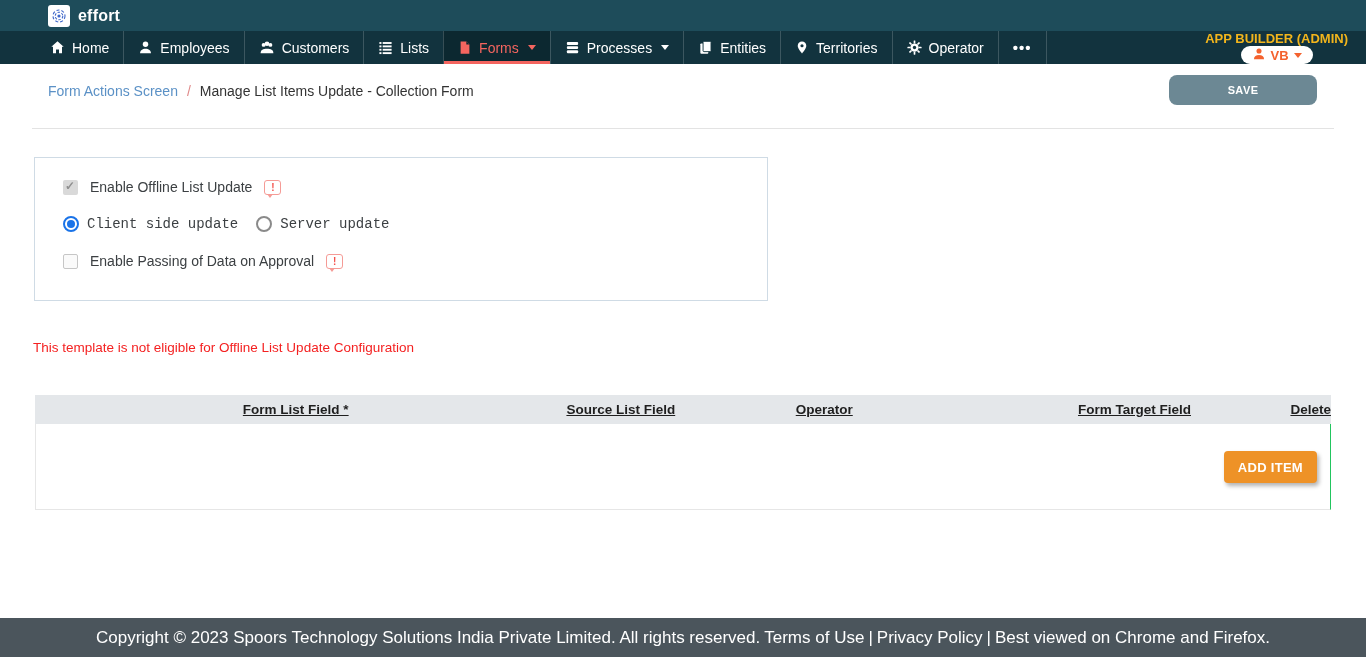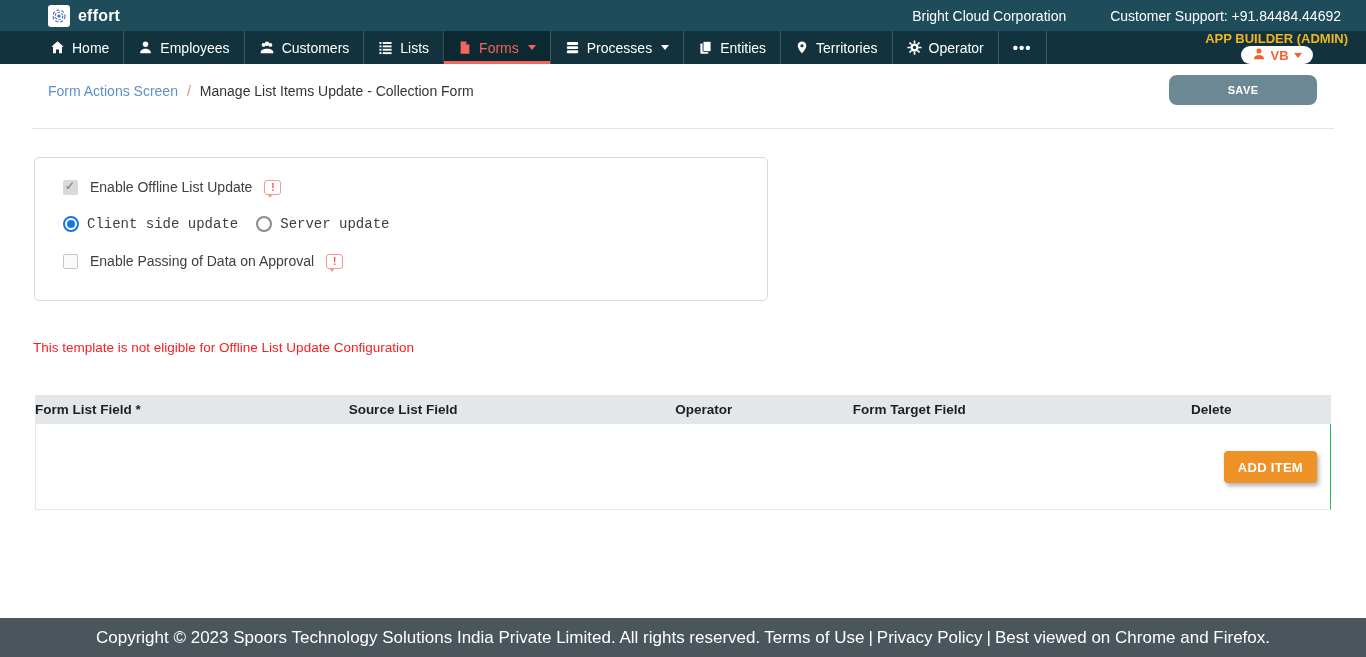--- a/index.html
+++ b/index.html
@@ -28,40 +28,40 @@
 
   
   .content { position:relative; height:554px; }
   .breadcrumb { position:absolute; top:19px; left:48px; font-size:14px; display:flex; gap:9px; align-items:center; }
   .crumb-link { color:#5B91C6; cursor:pointer; text-decoration:none; }
   .crumb-sep { color:#E08A8A; }
   .crumb-current { color:#333; }
   .save-btn { position:absolute; top:11px; right:49px; width:148px; height:30px; background:#6C8894; color:#fff; border:none; border-radius:8px; font-family:"Liberation Sans",sans-serif; font-size:11px; font-weight:700; letter-spacing:.4px; cursor:pointer; }
   .divider { position:absolute; top:64px; left:32px; right:32px; height:1px; background:#E3E3E3; }
 
-  .panel { position:absolute; top:93px; left:34px; width:734px; height:144px; border:1px solid #CFDBE5; border-radius:5px; background:#fff; padding:21px 0 0 28px; display:flex; flex-direction:column; gap:21px; }
+  .panel { position:absolute; top:93px; left:34px; width:734px; height:144px; border:1px solid #CFDBE5; border-radius:0; background:#fff; padding:21px 0 0 28px; display:flex; flex-direction:column; gap:21px; }
   .opt-row { display:flex; align-items:center; gap:12px; font-size:14px; color:#3C4043; }
   .cbx { width:15px; height:15px; border-radius:2px; display:inline-block; position:relative; flex:0 0 auto; }
   .cbx.checked-disabled { background:#D9D9D9; }
   .cbx.checked-disabled::after { content:"\2713"; position:absolute; left:2px; top:-1px; font-size:12px; font-weight:700; color:#8F8F8F; }
   .cbx.unchecked { background:#FAFAFA; border:1px solid #C6C6C6; }
   .radio { width:16px; height:16px; border-radius:50%; display:inline-block; position:relative; flex:0 0 auto; }
   .radio.sel { border:2px solid #1A73E8; }
   .radio.sel::after { content:""; position:absolute; left:2px; top:2px; width:8px; height:8px; border-radius:50%; background:#1A73E8; }
   .radio.unsel { border:2px solid #8A8A8A; }
   .radio-group { display:flex; align-items:center; gap:8px;font-family:Liberation Mono, monospace; }
   .radio-group .second { margin-left:10px; }
   .warn-bubble { display:inline-block; width:17px; height:15px; border:1px solid #F59B96; border-radius:3px; color:#F4524C; font-size:10px; font-weight:700; text-align:center; line-height:13px; position:relative; cursor:pointer; }
   .warn-bubble::after { content:""; position:absolute; left:2px; bottom:-4px; border-left:3px solid transparent; border-right:3px solid transparent; border-top:4px solid #F59B96; }
 
   .warning-text { position:absolute; top:276px; left:33px; font-size:13.5px; color:#F42121; }
 
   .table-wrap { position:absolute; top:331px; left:35px; right:35px; }
   .thead { display:flex; background:#E4E7EA; height:29px; align-items:center; font-size:13.5px; font-weight:700; color:#1F1F1F; }
-  .th { text-align:left; }
+  .th { text-align:right;text-decoration:underline; }
   .th.c1{width:24.2%;} .th.c2{width:25.2%;} .th.c3{width:13.7%;} .th.c4{width:26.1%;} .th.c5{width:10.8%;}
   .tbody { height:86px; border-left:1px solid #E6E6E6; border-right:1px solid #22c55e; border-bottom:1px solid #E6E6E6; position:relative; background:#fff; }
   .add-item-btn { position:absolute; right:13px; top:27px; height:32px; padding:0 14px; background:#EE9227; color:#fff; border:none; border-radius:4px; font-family:"Liberation Sans",sans-serif; font-size:13px; font-weight:700; letter-spacing:.3px; box-shadow:2px 3px 4px rgba(0,0,0,.3); cursor:pointer; }
 
   
   .footer { position:absolute; bottom:0; left:0; width:100%; height:39px; background:#4B555C; color:#fff; font-size:17px; display:flex; align-items:center; justify-content:center; }
   .footer span { margin:0 2px; }
   .footer .flink { cursor:pointer; }
 </style>
 </head>
@@ -71,24 +71,20 @@
 
   <div class="topbar">
     <div class="logo-box">
       <svg width="16" height="16" viewBox="0 0 16 16">
         <circle cx="8" cy="8" r="6" fill="none" stroke="#3E66C9" stroke-width="1.1" stroke-dasharray="3 2"></circle>
         <circle cx="8" cy="8" r="3.8" fill="none" stroke="#3E66C9" stroke-width="1.1" stroke-dasharray="2.5 1.5"></circle>
         <circle cx="8" cy="8" r="1.6" fill="#3E66C9"></circle>
       </svg>
     </div>
     <div class="logo-text">effort</div>
-    <div class="topbar-right">
-      <span>Bright Cloud Corporation</span>
-      <span>Customer Support: +91.84484.44692</span>
-    </div>
   </div>
 
   <div class="navbar">
     <div class="nav-item">
       <span class="icn">
         <svg width="15" height="15" viewBox="0 0 16 16" fill="#fff">
             <path d="M8 1.4 L14.6 7.1 H12.8 V14 H9.6 V10.1 H6.4 V14 H3.2 V7.1 H1.4 Z"></path>
           </svg>
       </span>
       <span>Home</span>

